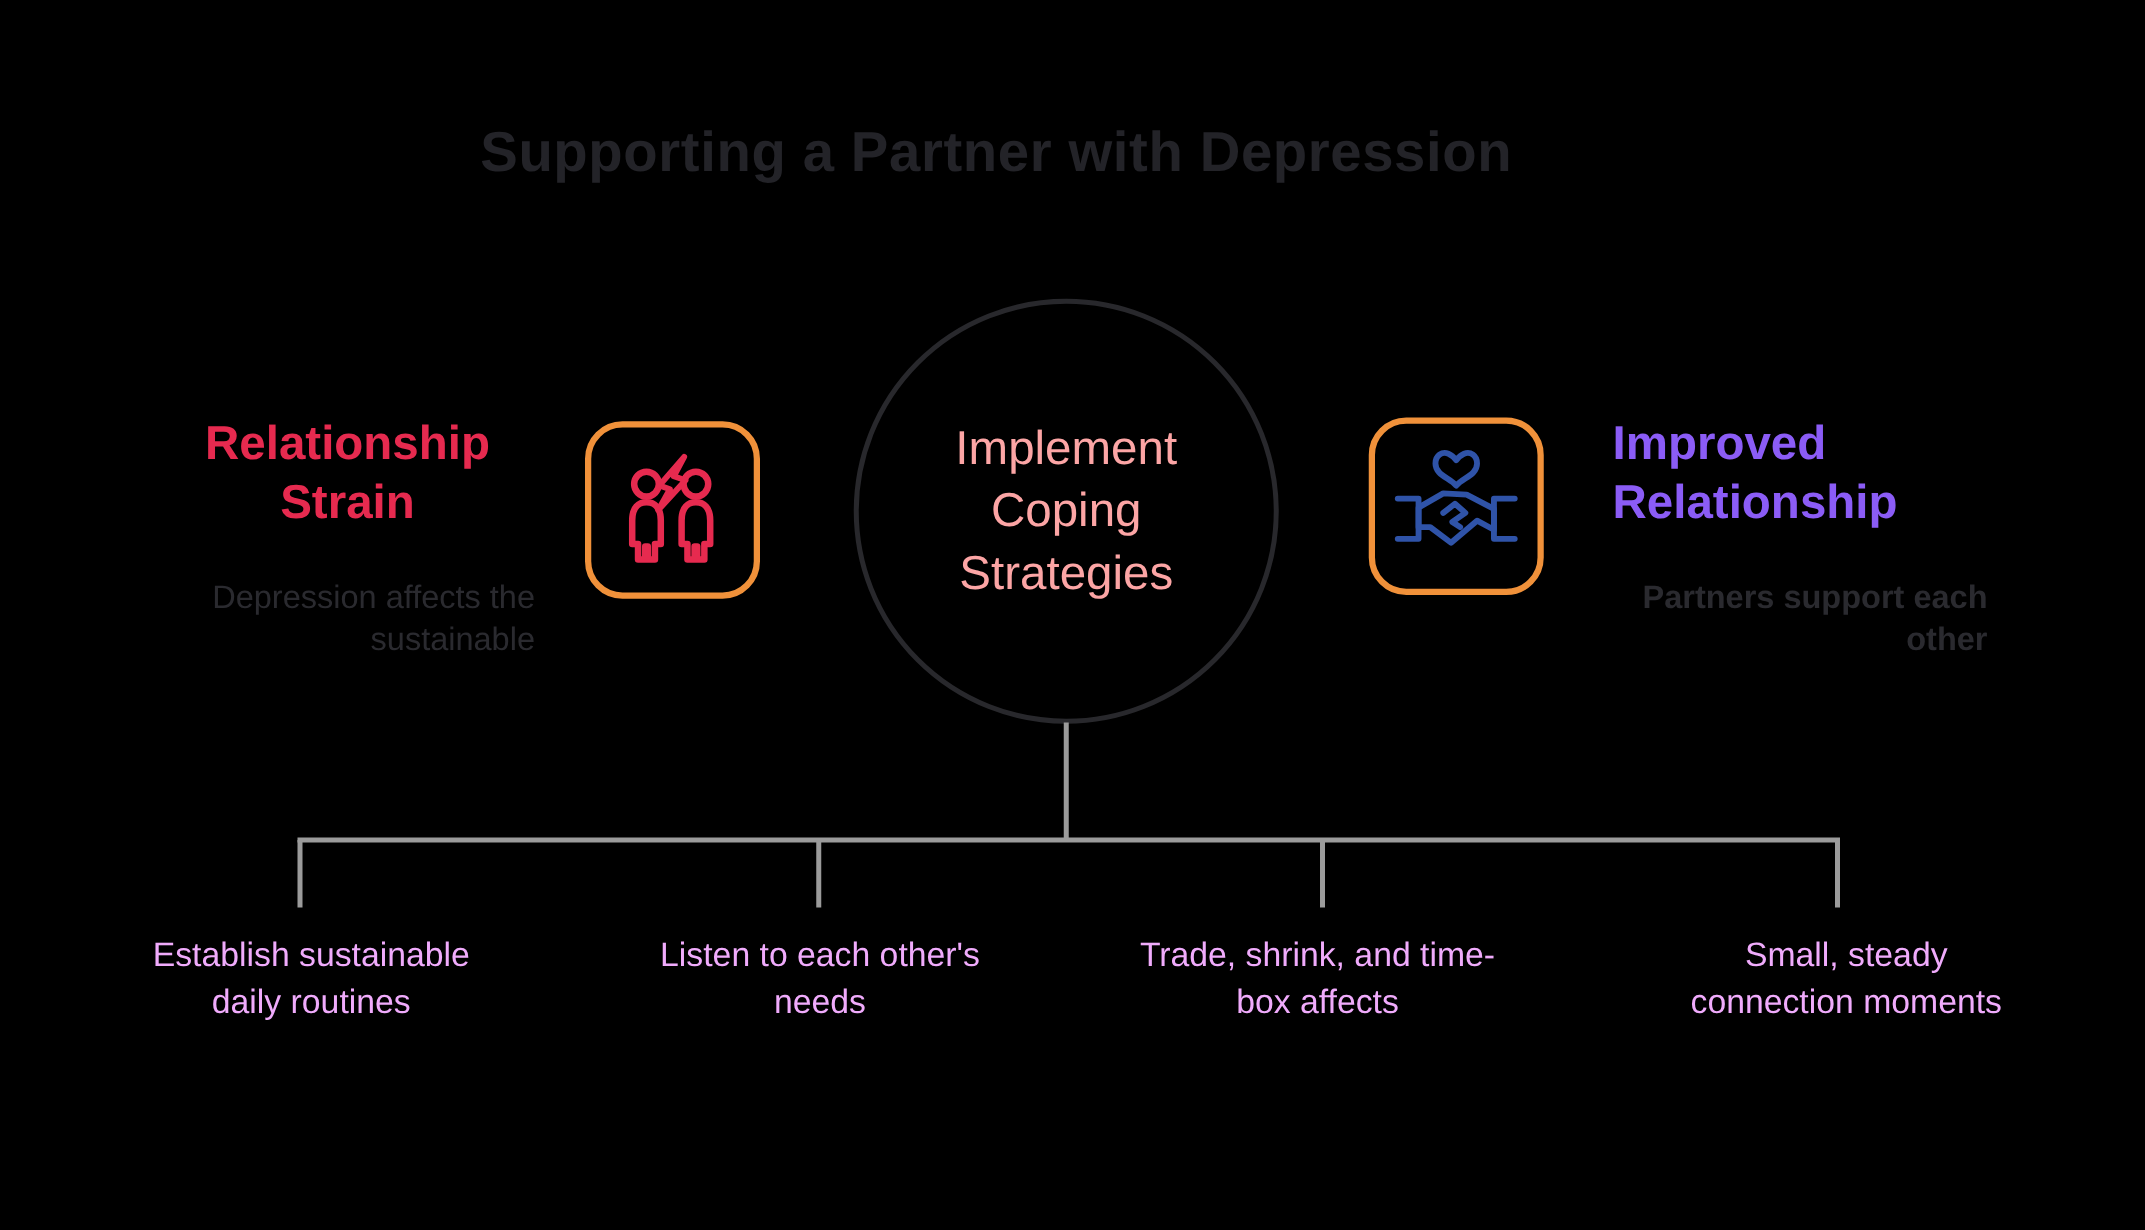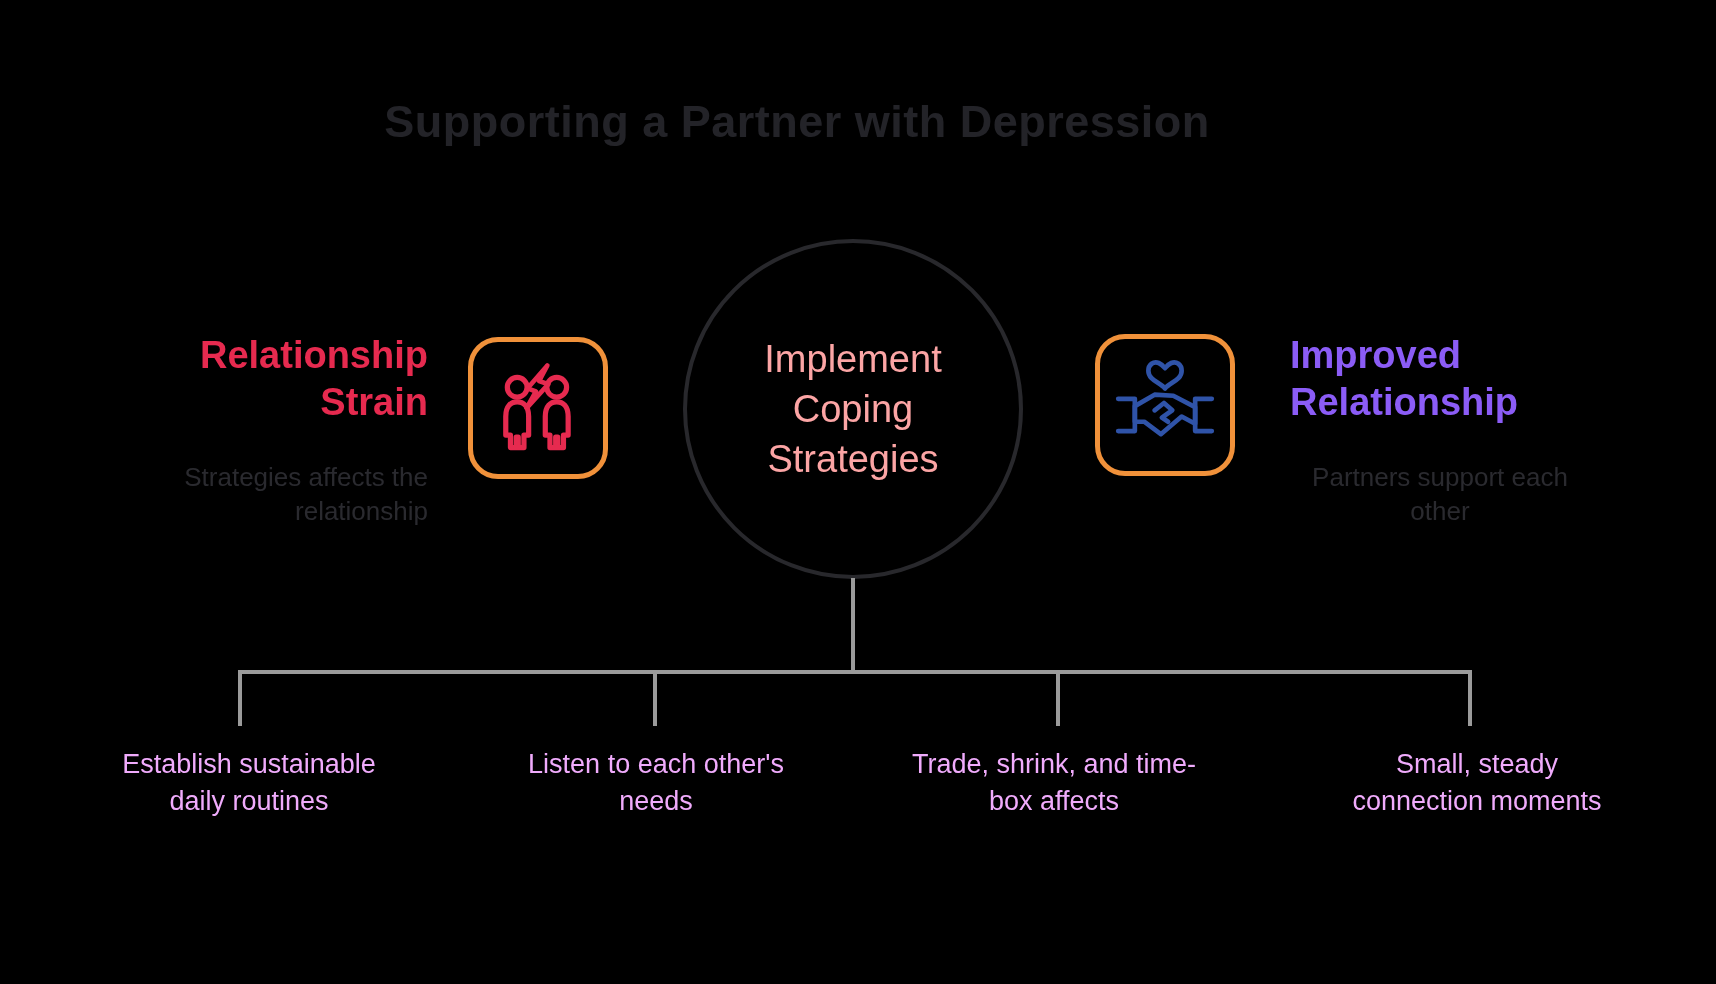--- a/index.html
+++ b/index.html
@@ -24,25 +24,25 @@
     font-size:38px;font-weight:500;line-height:1.32;
   }
   
   .line{background:#9b9b9b;}
   .stem{left:851px;top:578px;width:4px;height:94px;}
   .hline{left:238px;top:670px;width:1234px;height:4px;}
   .drop{top:672px;width:4px;height:54px;}
   .drop.d0{left:238px;} .drop.d1{left:653px;} .drop.d2{left:1056px;} .drop.d3{left:1468px;}
   
   .node-heading{font-size:38px;font-weight:700;line-height:1.24;}
-  .left-heading{left:128px;top:332px;width:300px;text-align:right;color:#e62a4f;}
+  .left-heading{left:128px;top:332px;width:300px;text-align:center;color:#e62a4f;}
   .right-heading{left:1290px;top:332px;width:280px;text-align:left;color:#8b5cf6;}
   .node-desc{font-size:26px;font-weight:400;line-height:1.32;color:#2a2a2f;}
   .left-desc{left:108px;top:460px;width:320px;text-align:right;}
-  .right-desc{left:1290px;top:460px;width:300px;text-align:center;}
+  .right-desc{left:1290px;top:460px;width:300px;text-align:right;font-weight:bold;}
   
   .icon-box{
     width:140px;height:142px;box-sizing:border-box;
     border:5px solid #f0913a;border-radius:30px;
     display:flex;align-items:center;justify-content:center;
   }
   .icon-box.left{left:468px;top:337px;}
   .icon-box.right{left:1095px;top:334px;}
   .icon-box svg{width:104px;height:104px;}
   
@@ -54,21 +54,21 @@
   .strategy.s1{left:501px;width:310px;}
   .strategy.s2{left:899px;width:310px;}
   .strategy.s3{left:1347px;width:260px;}
 </style>
 </head>
 <body>
 
 <div class="abs page-title">Supporting a Partner with Depression</div>
 
 <div class="abs node-heading left-heading">Relationship Strain</div>
-<div class="abs node-desc left-desc">Strategies affects the relationship</div>
+<div class="abs node-desc left-desc">Depression affects the sustainable</div>
 <div class="abs icon-box left">
   <span>
     <svg viewBox="0 0 100 100" fill="none" stroke="#e62a4f" stroke-width="5" stroke-linejoin="round" stroke-linecap="round">
       <circle cx="30" cy="32" r="9.5"></circle>
       <path d="M19 78 V60 C19 50 24 46 30 46 C36 46 41 50 41 60 V78 H36.5 V90 H31 V80 H29 V90 H23.5 V78 Z"></path>
       <circle cx="68" cy="32" r="9.5"></circle>
       <path d="M57 78 V60 C57 50 62 46 68 46 C74 46 79 50 79 60 V78 H74.5 V90 H69 V80 H67 V90 H61.5 V78 Z"></path>
       <path stroke-width="4.5" d="M59 11 L40 33 L48 36 L39 52 L60 29 L51 26 Z"></path>
     </svg>
   </span>

